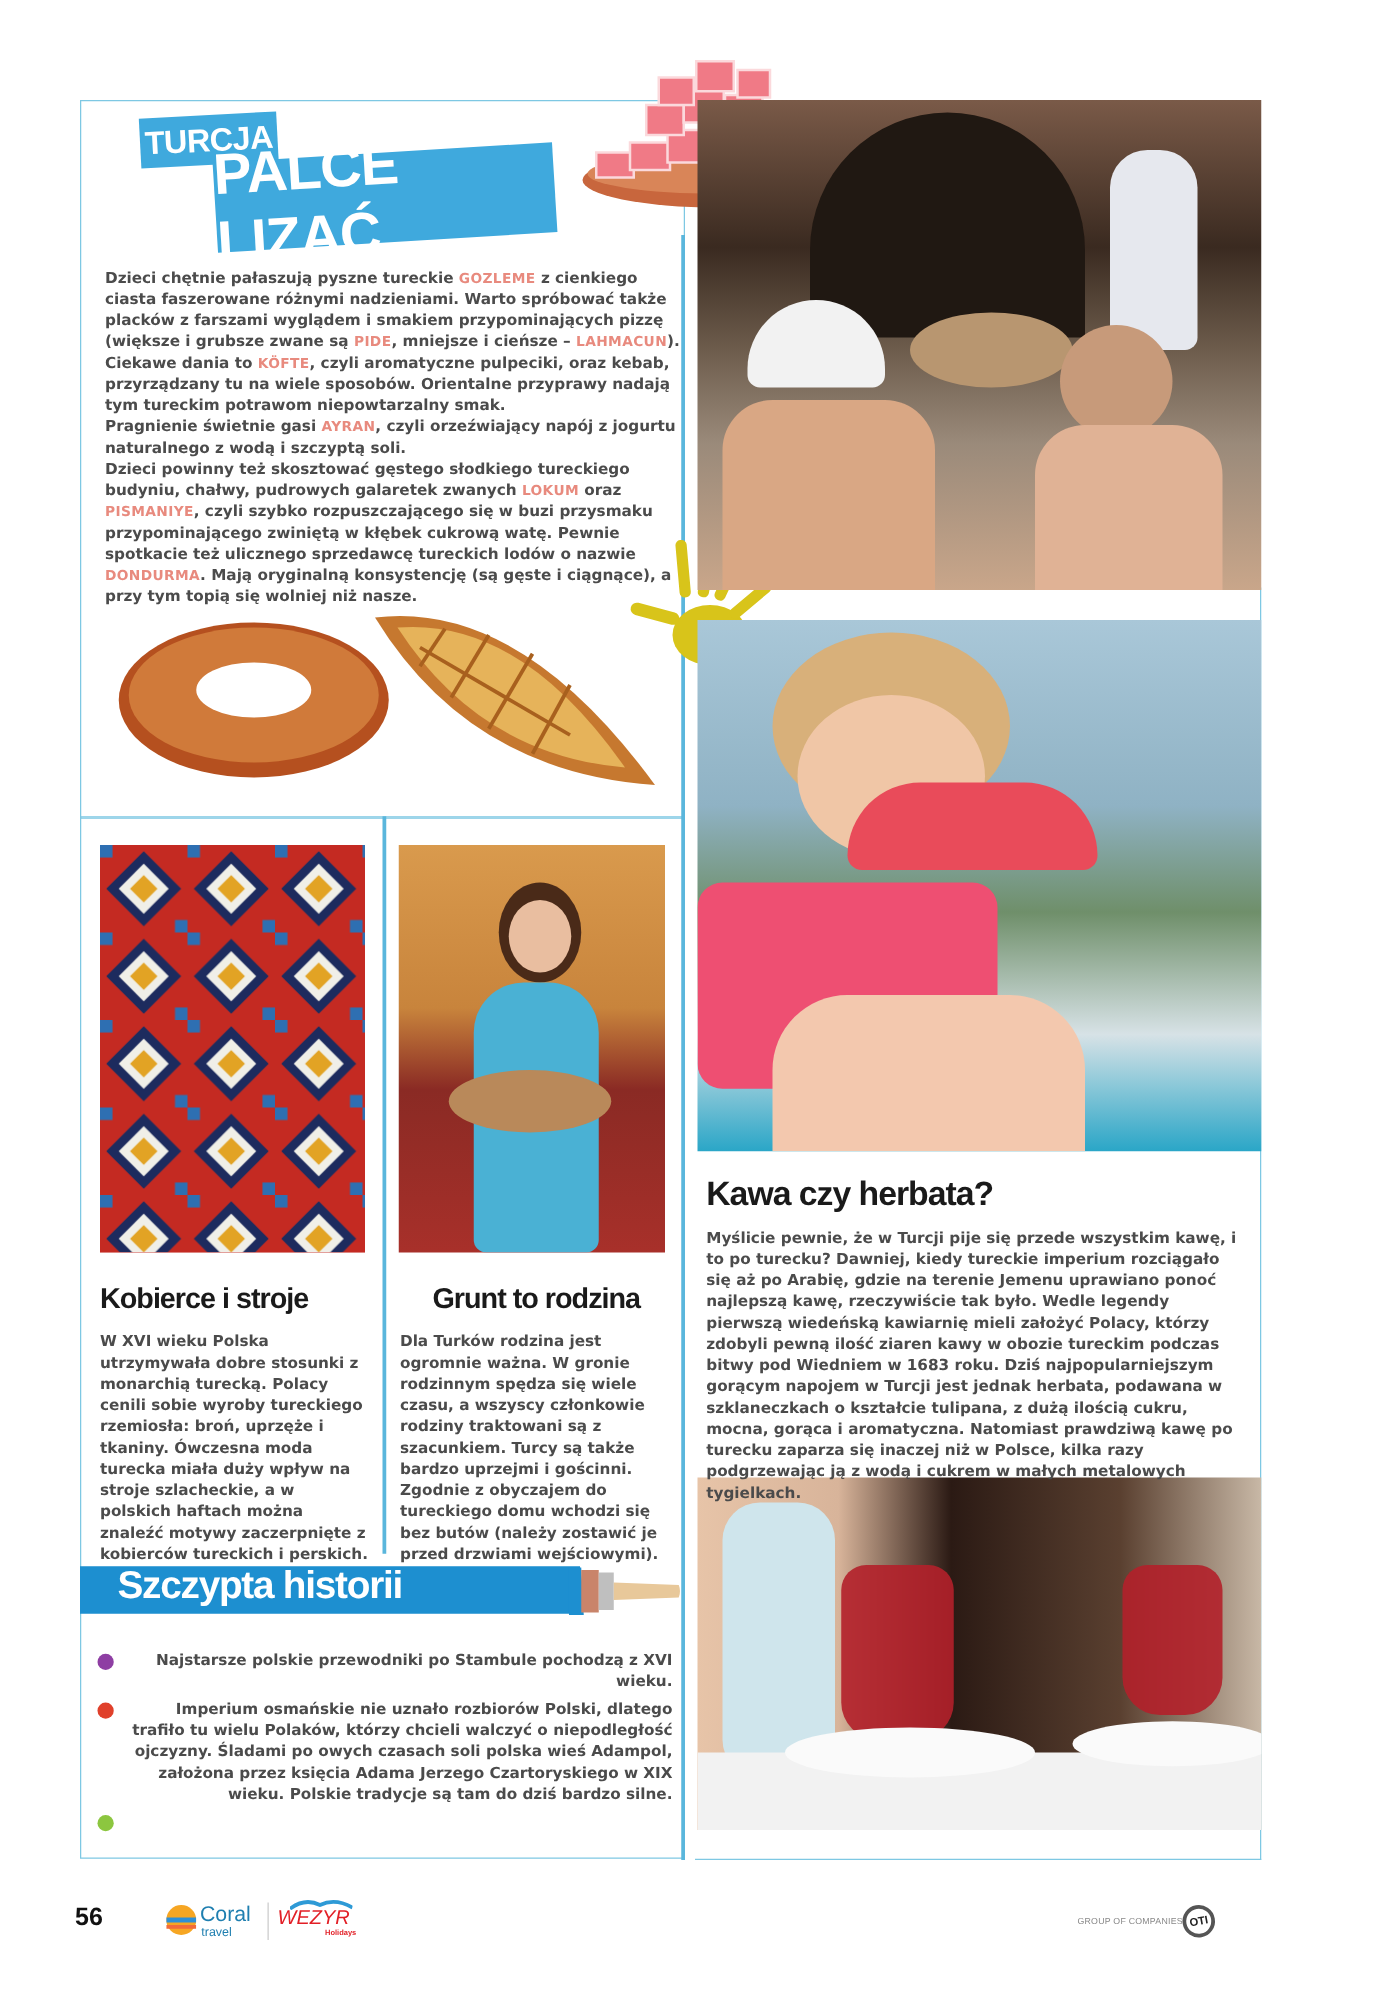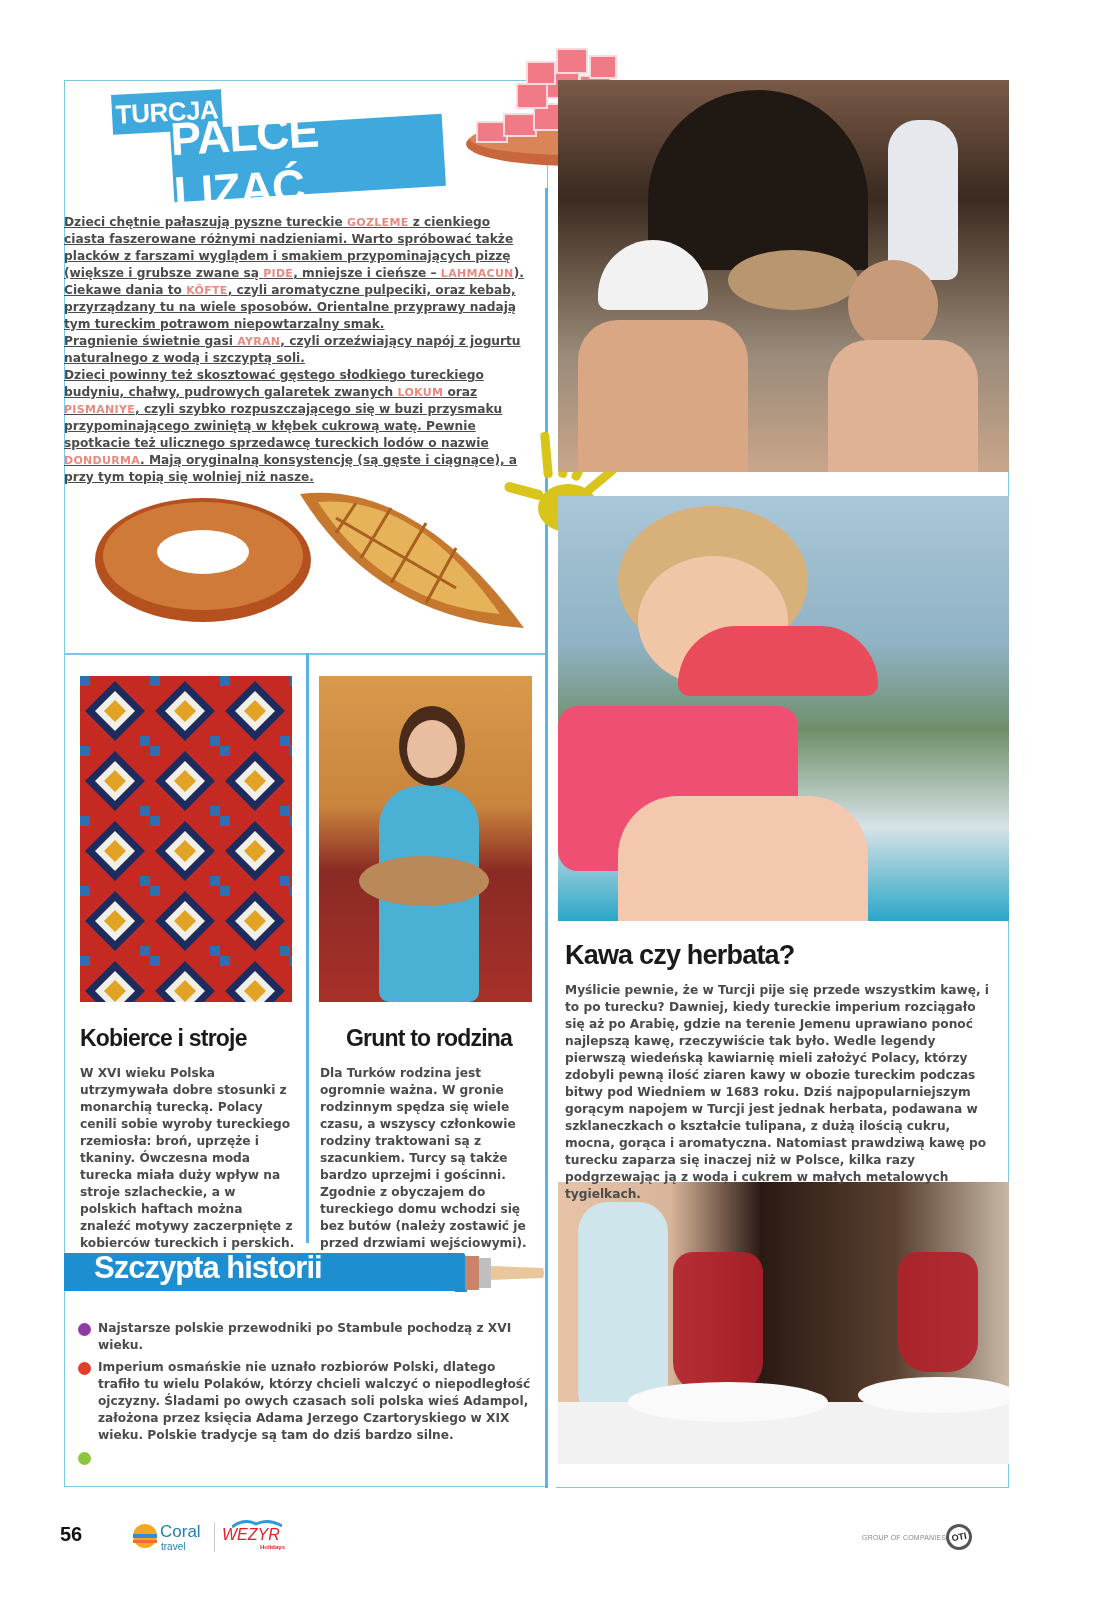--- a/index.html
+++ b/index.html
@@ -19,22 +19,22 @@
   }
   .tag-big {
     position: absolute; left: 172px; top: 122px; width: 272px; height: 72px;
     background: #3fa9dd; transform: rotate(-3.5deg);
     color: #fff; font-family: "Liberation Sans", sans-serif; font-weight: bold;
     font-size: 46px; display: flex; align-items: center; justify-content: center;
     letter-spacing: -1px;
   }
 
   .intro {
-    position: absolute; left: 64px; top: 214px; width: 460px;
-    font-size: 12.2px; line-height: 17px; font-weight: bold; color: #4b4b4b; text-decoration: underline;
+    position: absolute; left: 84px; top: 214px; width: 460px;
+    font-size: 12.2px; line-height: 17px; font-weight: bold; color: #4b4b4b;
   }
   .intro .hl { color: #e88a7e; font-size: 11px; letter-spacing: 0.3px; }
 
   .photo { position: absolute; overflow: hidden; }
 
   .section-h {
     position: absolute; font-family: "Liberation Sans", sans-serif; font-weight: bold;
     color: #1a1a1a; letter-spacing: -0.8px;
   }
   .body-text {
@@ -43,21 +43,21 @@
 
   .history-banner {
     position: absolute; left: 64px; top: 1253px; width: 400px; height: 38px;
     background: #1d8fd0;
   }
   .history-title {
     position: absolute; left: 94px; top: 1250px; color: #fff;
     font-family: "Liberation Sans", sans-serif; font-weight: bold; font-size: 31px; letter-spacing: -1px;
   }
 
-  .bullet-list { position: absolute; left: 78px; top: 1320px; width: 460px; list-style: none; }
+  .bullet-list { position: absolute; left: 78px; top: 1320px; width: 460px; list-style: none; text-align: right; }
   .bullet-list li { position: relative; padding-left: 20px; font-size: 12.2px; line-height: 17px; font-weight: bold; color: #4b4b4b; margin-bottom: 5px; }
   .bullet-list .dot { position: absolute; left: 0; top: 3px; width: 13px; height: 13px; border-radius: 50%; }
 
   .footer-num { position: absolute; left: 60px; top: 1523px; font-family: "Liberation Sans", sans-serif; font-weight: bold; font-size: 20px; color: #111; }
 </style>
 </head>
 <body>
 
 <div class="frame" style="left:64px;top:80px;width:484px;height:575px;"></div>
 <div class="frame" style="left:64px;top:653px;width:484px;height:834px;"></div>

